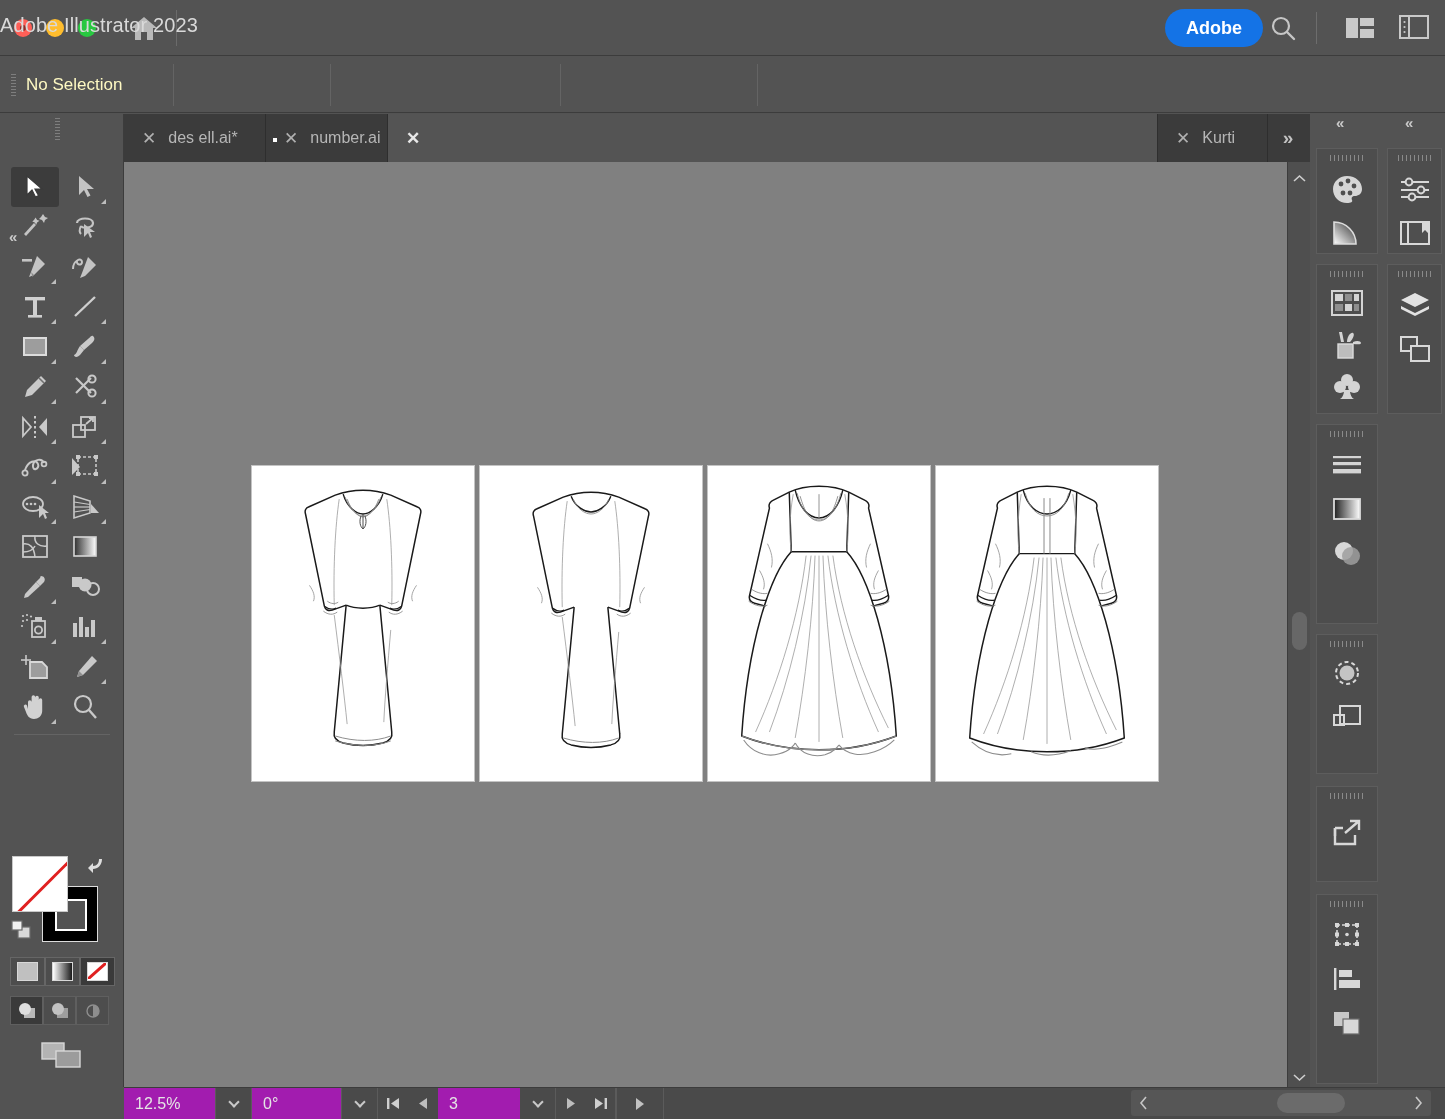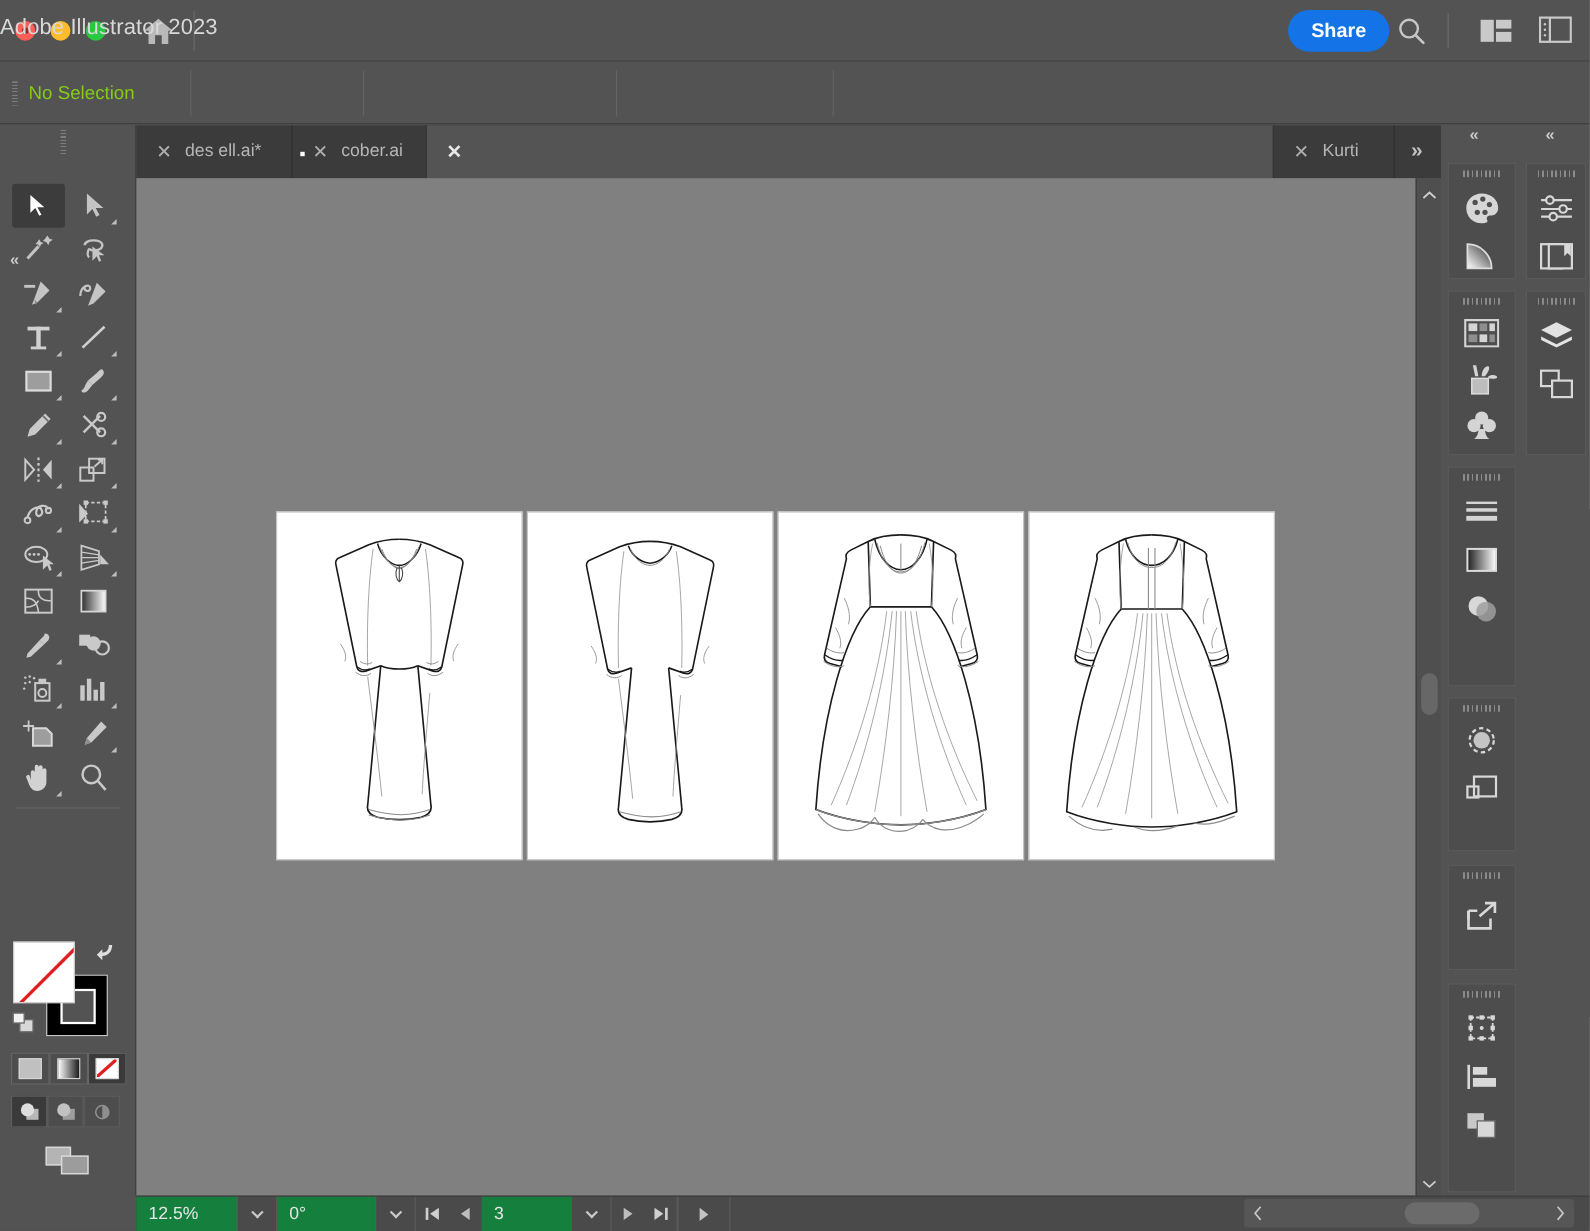--- a/index.html
+++ b/index.html
@@ -44,21 +44,21 @@
   .layout-btn { position:absolute; right:70px; top:15px; width:30px; height:26px; cursor:pointer; }
   .panel-btn { position:absolute; right:16px; top:14px; width:30px; height:28px; cursor:pointer; }
 
   
   .controlbar {
     position:absolute; left:0; top:56px; width:1445px; height:57px;
     background:#535353; border-bottom:1px solid #3c3c3c;
   }
   .grip { position:absolute; left:11px; top:18px; width:5px; height:22px;
     background:repeating-linear-gradient(to bottom,#7e7e7e 0 1px,transparent 1px 3px); }
-  .nosel { position:absolute; left:26px; top:19px; font-size:17px; color:#84cc16; }
+  .nosel { position:absolute; left:26px; top:19px; font-size:17px; color:#fef9c3; }
   .ctrl-sep { position:absolute; top:8px; width:1px; height:42px; background:#646464; }
 
   .swatch-group { position:absolute; display:flex; align-items:center; }
   .swatch {
     width:32px; height:32px; background:#fff; border:1px solid #9a9a9a; position:relative;
     cursor:pointer;
   }
   .swatch .slash {
     position:absolute; left:-1px; top:-1px; width:32px; height:32px; overflow:hidden;
   }
@@ -214,21 +214,21 @@
     position:absolute; left:50%; transform:translateX(-50%);
     width:44px; height:44px; display:flex; align-items:center; justify-content:center; cursor:pointer;
   }
 
   
   .statusbar {
     position:absolute; left:124px; top:1087px; width:1321px; height:32px;
     background:#4a4a4a; border-top:1px solid #3c3c3c; display:flex; align-items:center;
   }
   .st-field {
-    height:32px; background:#15803d; display:flex; align-items:center; padding-left:11px;
+    height:32px; background:#a21caf; display:flex; align-items:center; padding-left:11px;
     font-size:16px; color:#e5e5e5; border-right:1px solid #5b5b5b; cursor:text;
   }
   .st-dd { width:36px; height:32px; display:flex; align-items:center; justify-content:center;
     border-right:1px solid #5b5b5b; cursor:pointer; }
   .st-nav { width:30px; height:32px; display:flex; align-items:center; justify-content:center; cursor:pointer; }
   .st-status { flex:1; text-align:center; font-size:16px; color:#e9e9e9; }
   .hscroll-track { position:absolute; right:14px; top:1090px; width:300px; height:26px;
     background:#565656; border-radius:3px; display:flex; align-items:center; }
   .leftbottom { position:absolute; left:0; top:1087px; width:124px; height:32px; background:#535353; }
 </style>
@@ -243,21 +243,21 @@
       <div class="tl yellow"></div>
       <div class="tl green"></div>
     </div>
     <div class="home-btn">
       <svg width="30" height="27" viewBox="0 0 30 27">
           <path d="M15 2 L28 13 L24 13 L24 25 L18 25 L18 17 L12 17 L12 25 L6 25 L6 13 L2 13 Z" fill="#b9b9b9"></path>
         </svg>
     </div>
     <div class="title-sep"></div>
     <div class="win-title">Adobe Illustrator 2023</div>
-    <div class="share-btn">Share</div>
+    <div class="share-btn">Adobe</div>
     <div class="search-btn">
       <svg width="28" height="28" viewBox="0 0 28 28">
           <circle cx="12" cy="12" r="8" fill="none" stroke="#c6c6c6" stroke-width="2.2"></circle>
           <line x1="18" y1="18" x2="25" y2="25" stroke="#c6c6c6" stroke-width="2.4" stroke-linecap="round"></line>
         </svg>
     </div>
     <div class="tb-sep"></div>
     <div class="layout-btn">
       <svg width="30" height="26" viewBox="0 0 30 26">
           <rect x="1" y="3" width="12" height="20" fill="#c9c9c9"></rect>
@@ -670,21 +670,21 @@
     <div class="dots">•••</div>
   </div>
 
   <div class="tabbar">
     <div class="tab" style="left:0; width:142px;">
       <span class="x">✕</span>
       <span>des ell.ai*</span>
     </div>
     <div class="tab" style="left:142px; width:122px;">
       <span class="x">✕</span>
-      <span>cober.ai</span>
+      <span>number.ai</span>
     </div>
     <div class="tab active" style="left:264px; width:770px;">
       <span class="x">✕</span>
     </div>
     <div class="tab" style="left:1034px; width:110px;">
       <span class="x">✕</span>
       <span>Kurti</span>
     </div>
     <div class="tab-more">»</div>
   </div>

